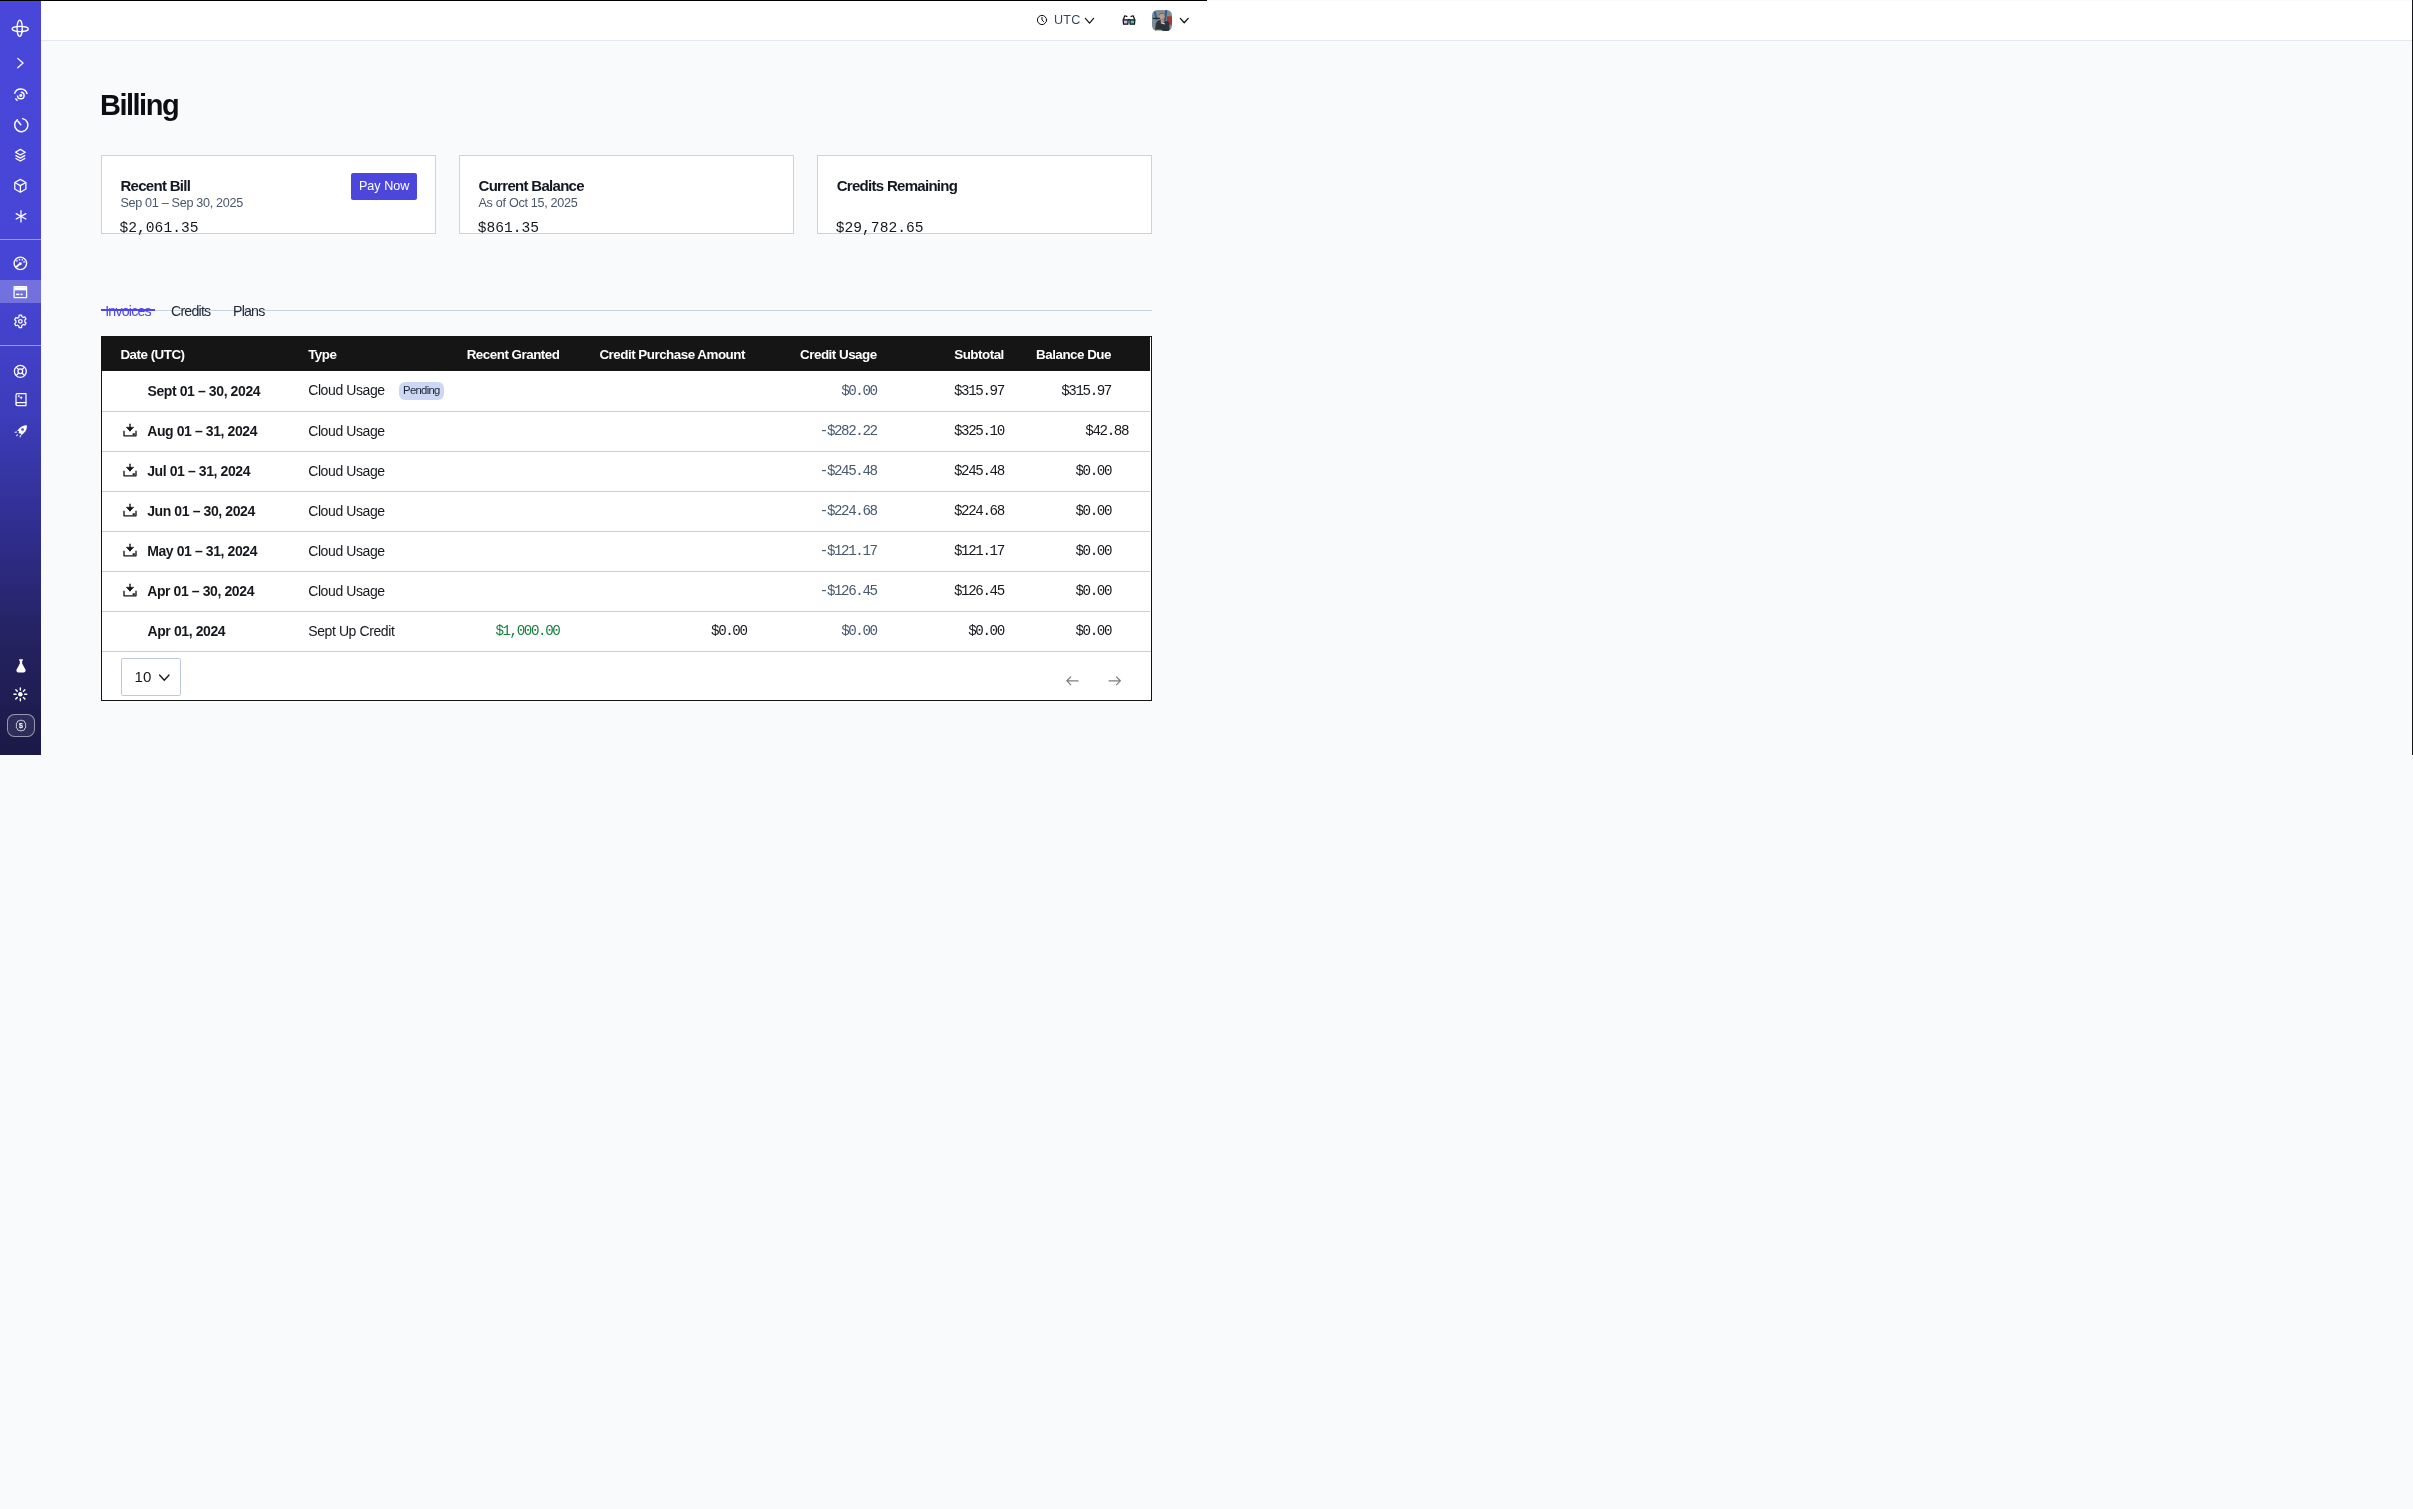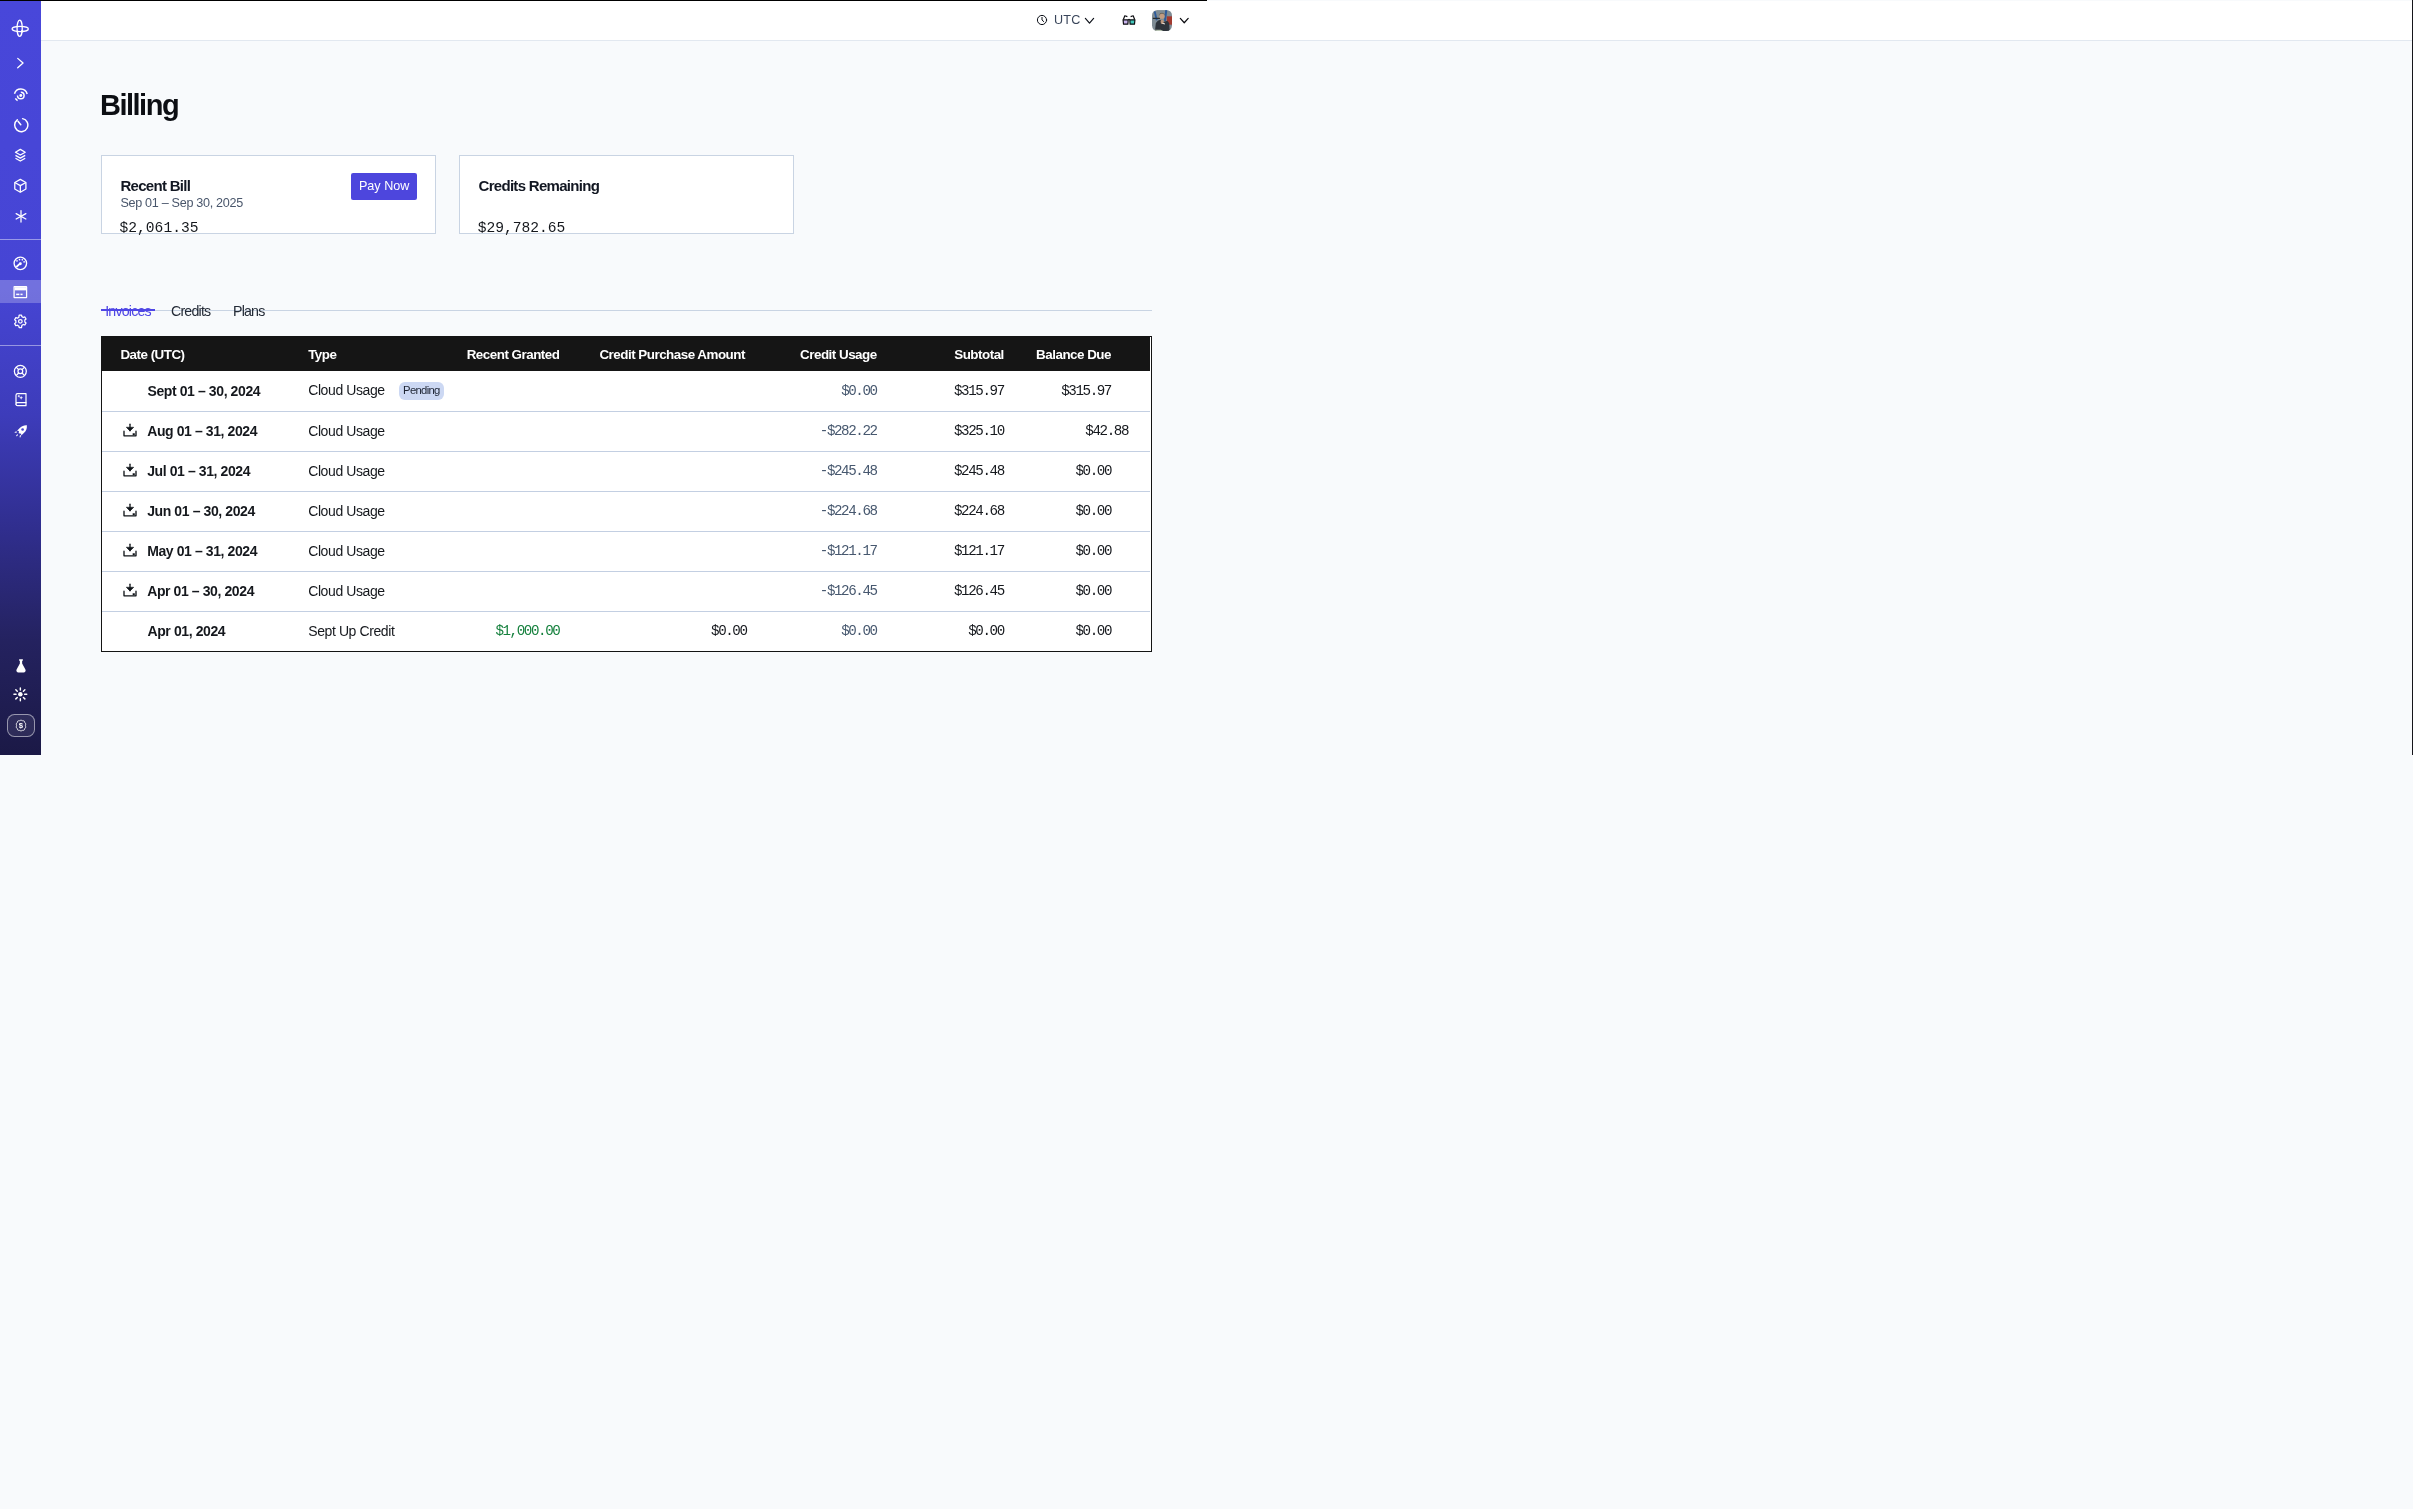--- a/index.html
+++ b/index.html
@@ -240,20 +240,25 @@
 <h1 class="billing">Billing</h1>
 
 <div class="cards">
   <div class="card">
     <div class="ttl">Recent Bill</div>
     <div class="sub">Sep 01 – Sep 30, 2025</div>
     <div class="amt">$2,061.35</div>
     <div class="paynow">Pay Now</div>
   </div>
   <div class="card">
+    <div class="ttl">Current Balance</div>
+    <div class="sub">As of Oct 15, 2025</div>
+    <div class="amt">$861.35</div>
+  </div>
+  <div class="card">
     <div class="ttl">Credits Remaining</div>
     <div class="amt">$29,782.65</div>
   </div>
 </div>
 
 <div class="tabs">
   <span class="tab active" style="left:4.2px;">Invoices</span>
   <span class="tab" style="left:70px;">Credits</span>
   <span class="tab" style="left:132px;">Plans</span>
   <div class="tab-underline"></div>
@@ -398,14 +403,32 @@
           </td>
         <td class="typecell">Sept Up Credit</td>
         <td class="r green">$1,000.00</td>
         <td class="r">$0.00</td>
         <td class="r usage">$0.00</td>
         <td class="r">$0.00</td>
         <td class="r" style="padding-right:39px;">$0.00</td>
       </tr>
     </tbody>
   </table>
+  <div class="pager">
+    <div class="pagesel">
+      <span class="n">10</span>
+      <svg style="position:absolute;right:9.2px;top:14.2px;" width="12.6" height="9.2" viewBox="0 0 24 16" fill="none" stroke="#15181d" stroke-width="2.6" stroke-linecap="round" stroke-linejoin="round">
+        <polyline points="3,3 12,13 21,3"></polyline>
+      </svg>
+    </div>
+    <div class="arrow" style="right:72px;">
+      <svg width="14.2" height="11.7" viewBox="0 0 24 20" fill="none" stroke="#7d7d7d" stroke-width="2.1" stroke-linecap="square">
+        <path d="M22 10 H3.5 M9.5 3.5 L3 10 L9.5 16.5"></path>
+      </svg>
+    </div>
+    <div class="arrow" style="right:29px;">
+      <svg width="14.2" height="11.7" viewBox="0 0 24 20" fill="none" stroke="#7d7d7d" stroke-width="2.1" stroke-linecap="square">
+        <path d="M2 10 H20.5 M14.5 3.5 L21 10 L14.5 16.5"></path>
+      </svg>
+    </div>
+  </div>
 </div>
 
 
 </body></html>

